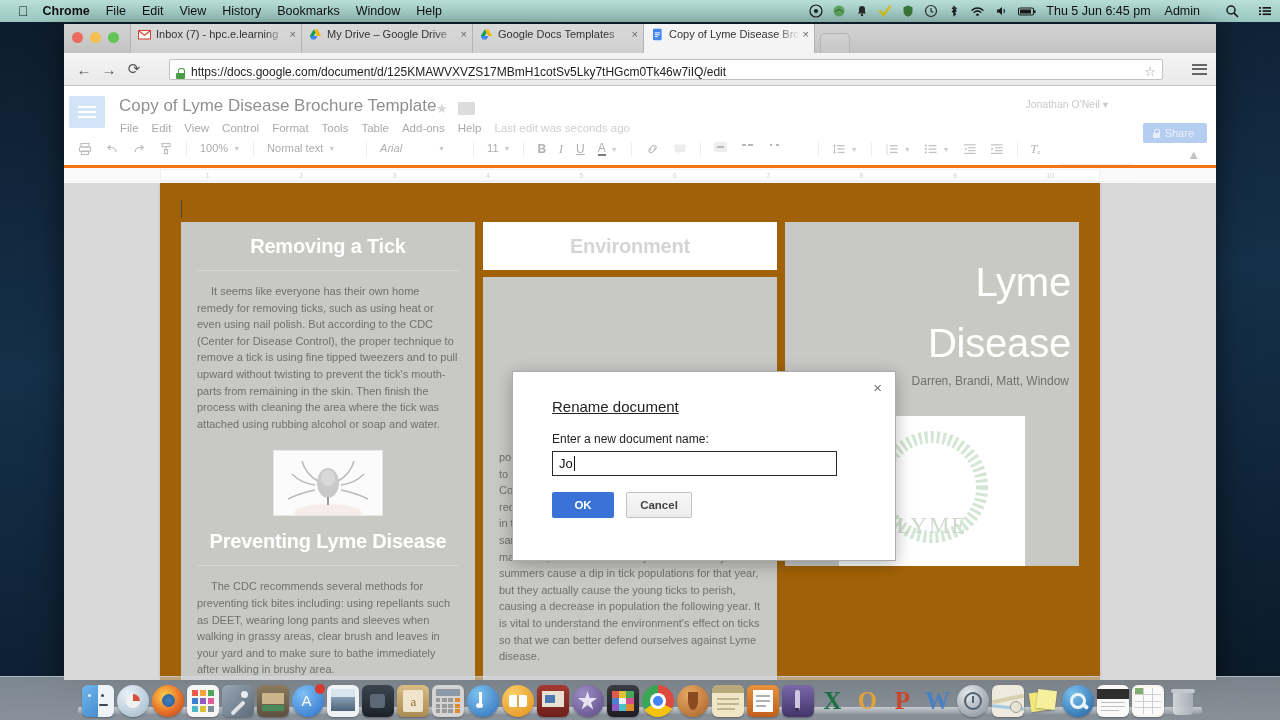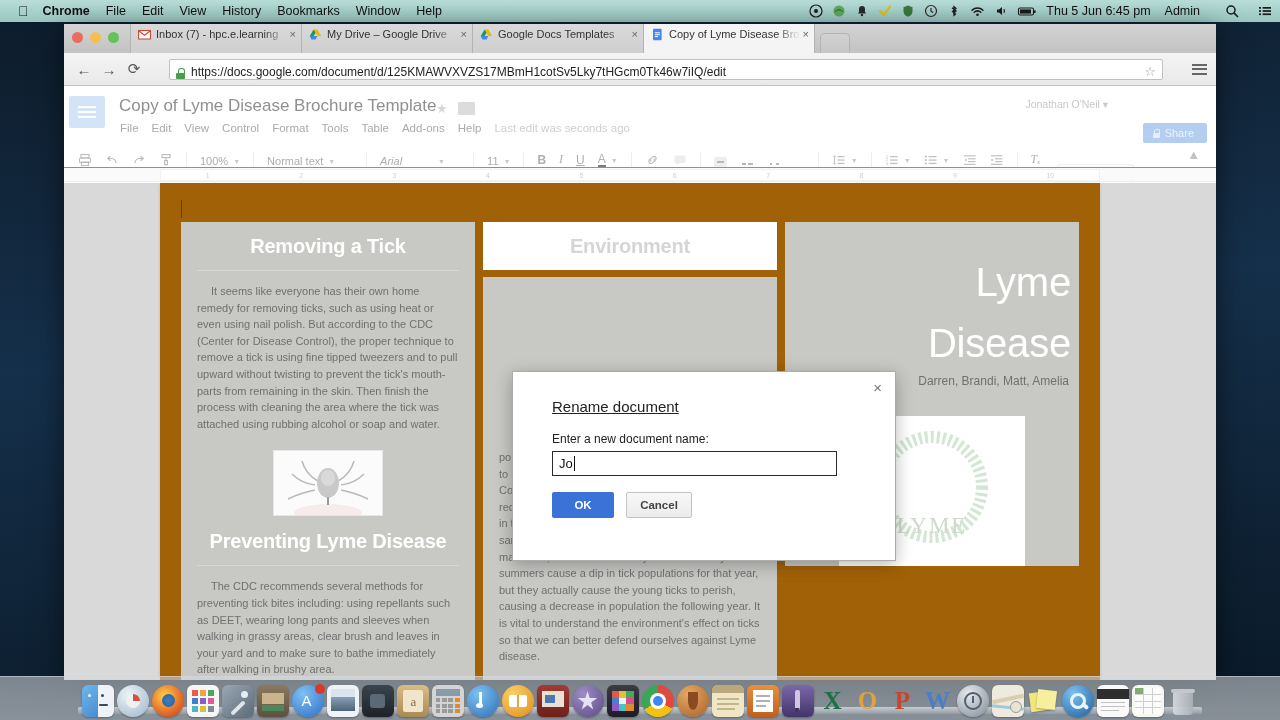--- a/index.html
+++ b/index.html
@@ -106,22 +106,22 @@
               padding:4px 13px 4px 10px; background:#b6cdf2; border-radius:2px;
               display:flex; align-items:center; gap:5px; }
   .lockwhite { width:7px; height:9px; position:relative; display:inline-block; }
   .lockwhite:before { content:""; position:absolute; left:0; bottom:0; width:7px; height:5px;
                       background:#e6eefb; border-radius:1px; }
   .lockwhite:after { content:""; position:absolute; left:1.5px; top:0; width:4px; height:5px;
                      border:1.3px solid #e6eefb; border-bottom:none; border-radius:2px 2px 0 0; }
 
   #docstoolbar {
     position:absolute; left:0; top:56px; width:1152px; height:26px;
-    display:flex; align-items:flex-end; padding-left:14px; font-size:11px; color:#b5b5b5;
-    border-bottom:1px solid #f97316;
+    display:flex; align-items:flex-start; padding-left:14px; font-size:11px; color:#b5b5b5;
+    border-bottom:3px solid #f97316;
   }
   .tbi { margin-right:13px; display:flex; align-items:center; white-space:nowrap; }
   .tbsep { width:1px; height:15px; background:#ededed; margin-right:13px; }
   .tbcaret { font-size:7px; color:#c9c9c9; margin-left:5px; }
   .tbbox { color:#adadad; }
   .tbbold { font-weight:bold; font-size:12px; color:#b0b0b0; }
   .tbital { font-style:italic; font-size:12px; color:#b0b0b0; font-family:"Liberation Serif",serif; }
   .tbund { text-decoration:underline; font-size:12px; color:#b0b0b0; }
   .tbA { font-size:12px; color:#b0b0b0; border-bottom:2px solid #7d7d7d; line-height:12px; }
   .alignico { width:13px; }
@@ -631,21 +631,21 @@
               <div class="cblock" style="margin-top:7px;">
                 <div class="cbody" style="padding-top:172px;">populations. This explains why tick populations tend to be down a year and a half after a severe winter. Cold winters knock mouse populations; this in turn reduces the probability of a tick larvae finding a host in the spring and maturing the following year. The same effect can be observed with other rodents and mammals, such as deer. Many believe that dry summers cause a dip in tick populations for that year, but they actually cause the young ticks to perish, causing a decrease in population the following year. It is vital to understand the environment's effect on ticks so that we can better defend ourselves against Lyme disease.</div>
                 <div class="chead" style="padding-top:2px;">Map</div>
               </div>
             </div>
 
             <div class="col">
               <div class="cblock" style="padding-top:24px;">
                 <div class="chead big">Lyme</div>
                 <div class="chead big">Disease</div>
-                <div class="authors">Darren, Brandi, Matt, Amelia</div>
+                <div class="authors">Darren, Brandi, Matt, Window</div>
                 <div class="logobox">
                   <svg width="150" height="124" viewBox="0 0 150 124">
                     <circle cx="75" cy="58" r="50" fill="none" stroke="#d3e6d3" stroke-width="12" stroke-dasharray="3 3"></circle>
                     <circle cx="75" cy="58" r="36" fill="#fff"></circle>
                     <text x="75" y="104" text-anchor="middle" font-family="'Liberation Serif',serif" font-size="23" fill="#cfd9cc" letter-spacing="2">LYME</text>
                   </svg>
                 </div>
               </div>
             </div>
 

